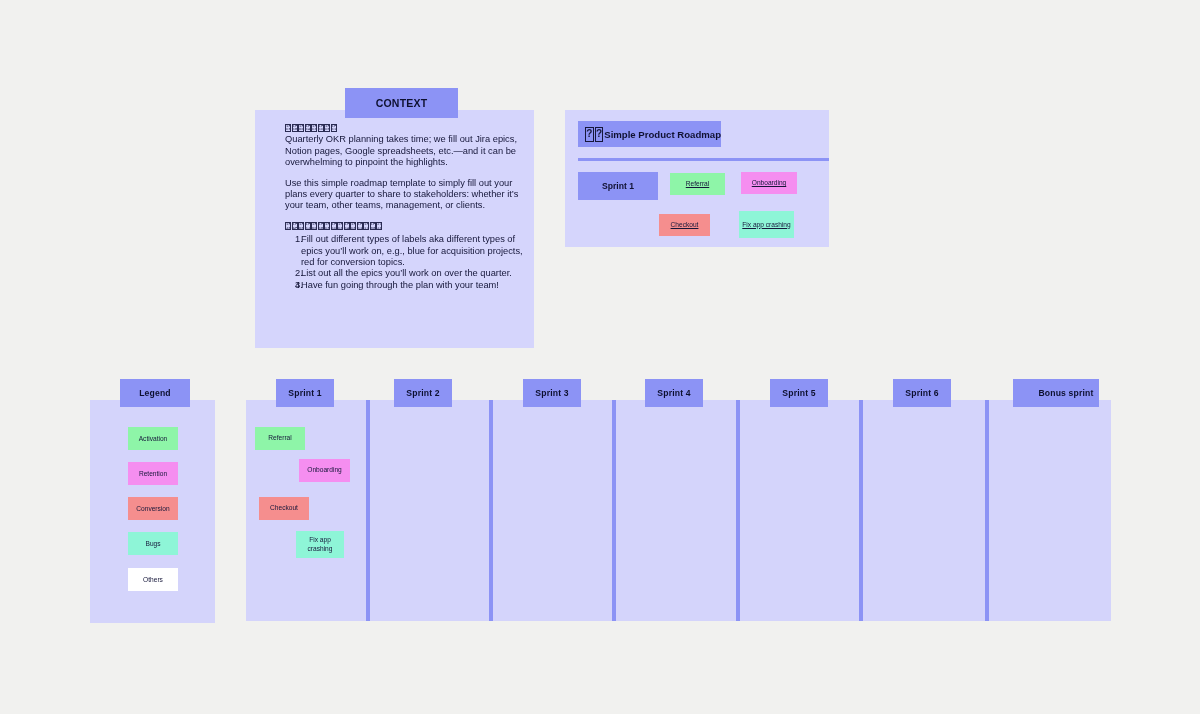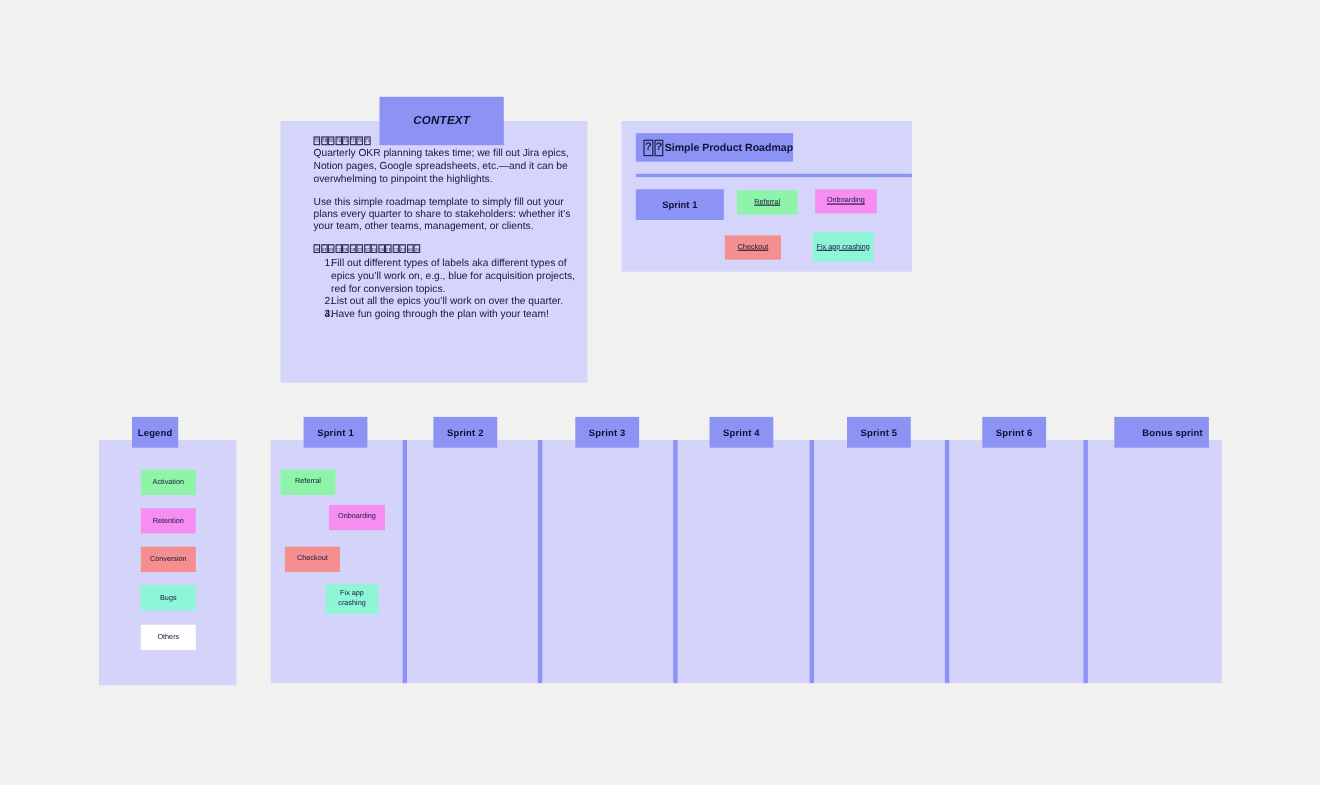--- a/index.html
+++ b/index.html
@@ -43,23 +43,22 @@
     left: 255px;
     top: 110px;
     width: 279px;
     height: 238px;
     background: #d5d5fc;
   }
   #context-tab {
     left: 345px;
     top: 88px;
     width: 113px;
-    height: 44px;
+    height: 30px;
     font-size: 10.5px;
-    font-style: italic;
   }
   .ctx-body {
     position: absolute;
     left: 30px;
     top: 12px;
     right: 2px;
     font-size: 9.3px;
     line-height: 11.4px;
     color: #16173a;
   }
@@ -173,21 +172,21 @@
   
   #legend-panel {
     left: 90px;
     top: 400px;
     width: 125px;
     height: 223px;
   }
   #legend-tab {
     left: 120px;
     top: 379px;
-    width: 42px;
+    width: 70px;
     height: 28px;
     font-size: 8.6px;
   }
   .legend-chip {
     position: absolute;
     left: 38px;
     width: 50px;
     height: 23px;
     display: flex;
     align-items: center;

